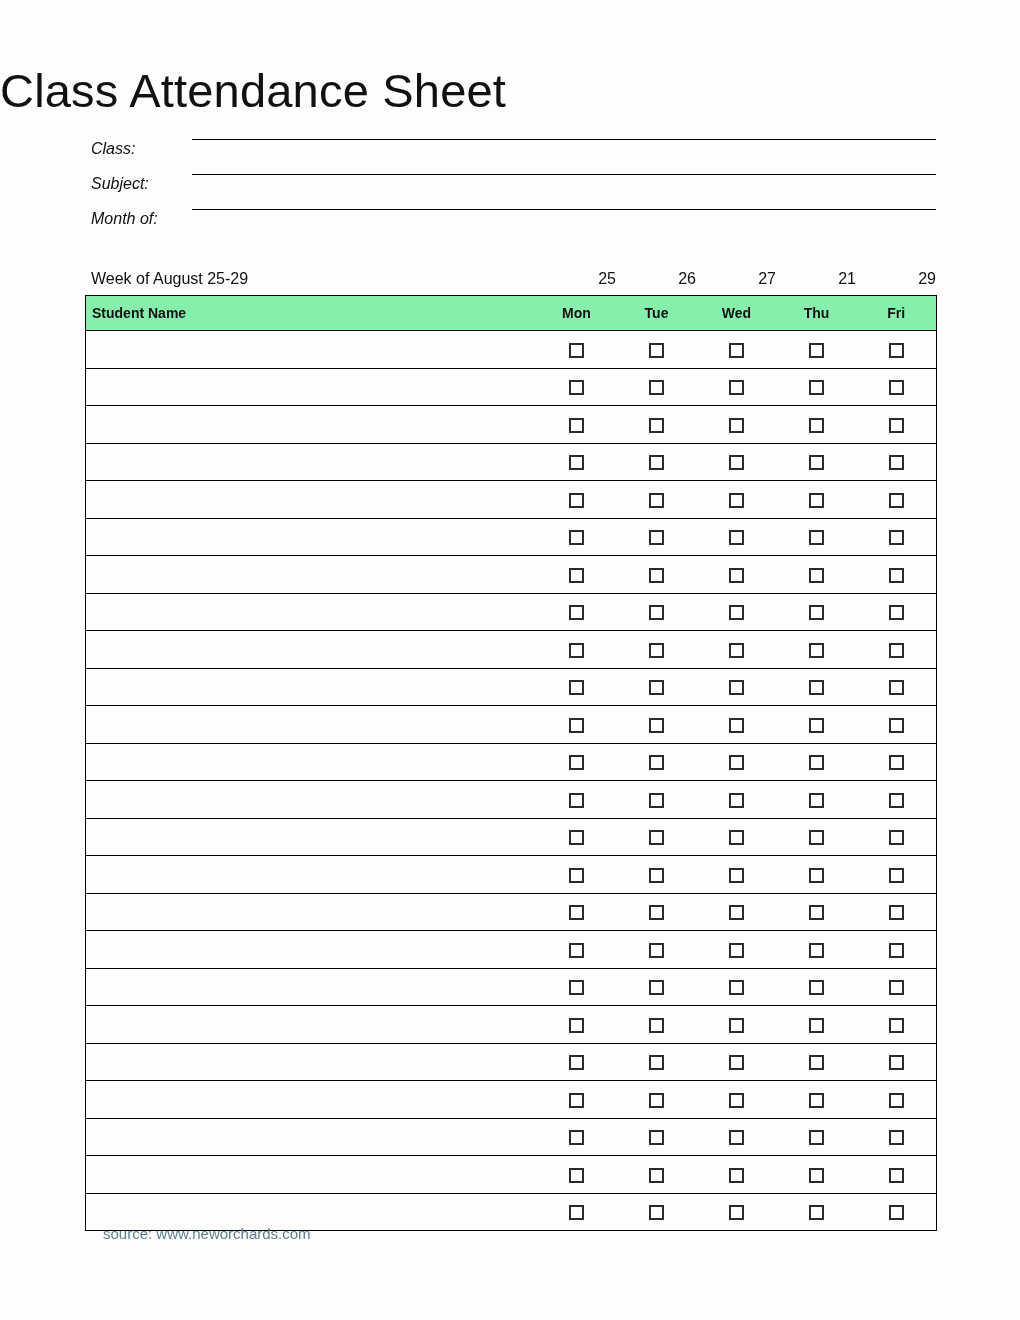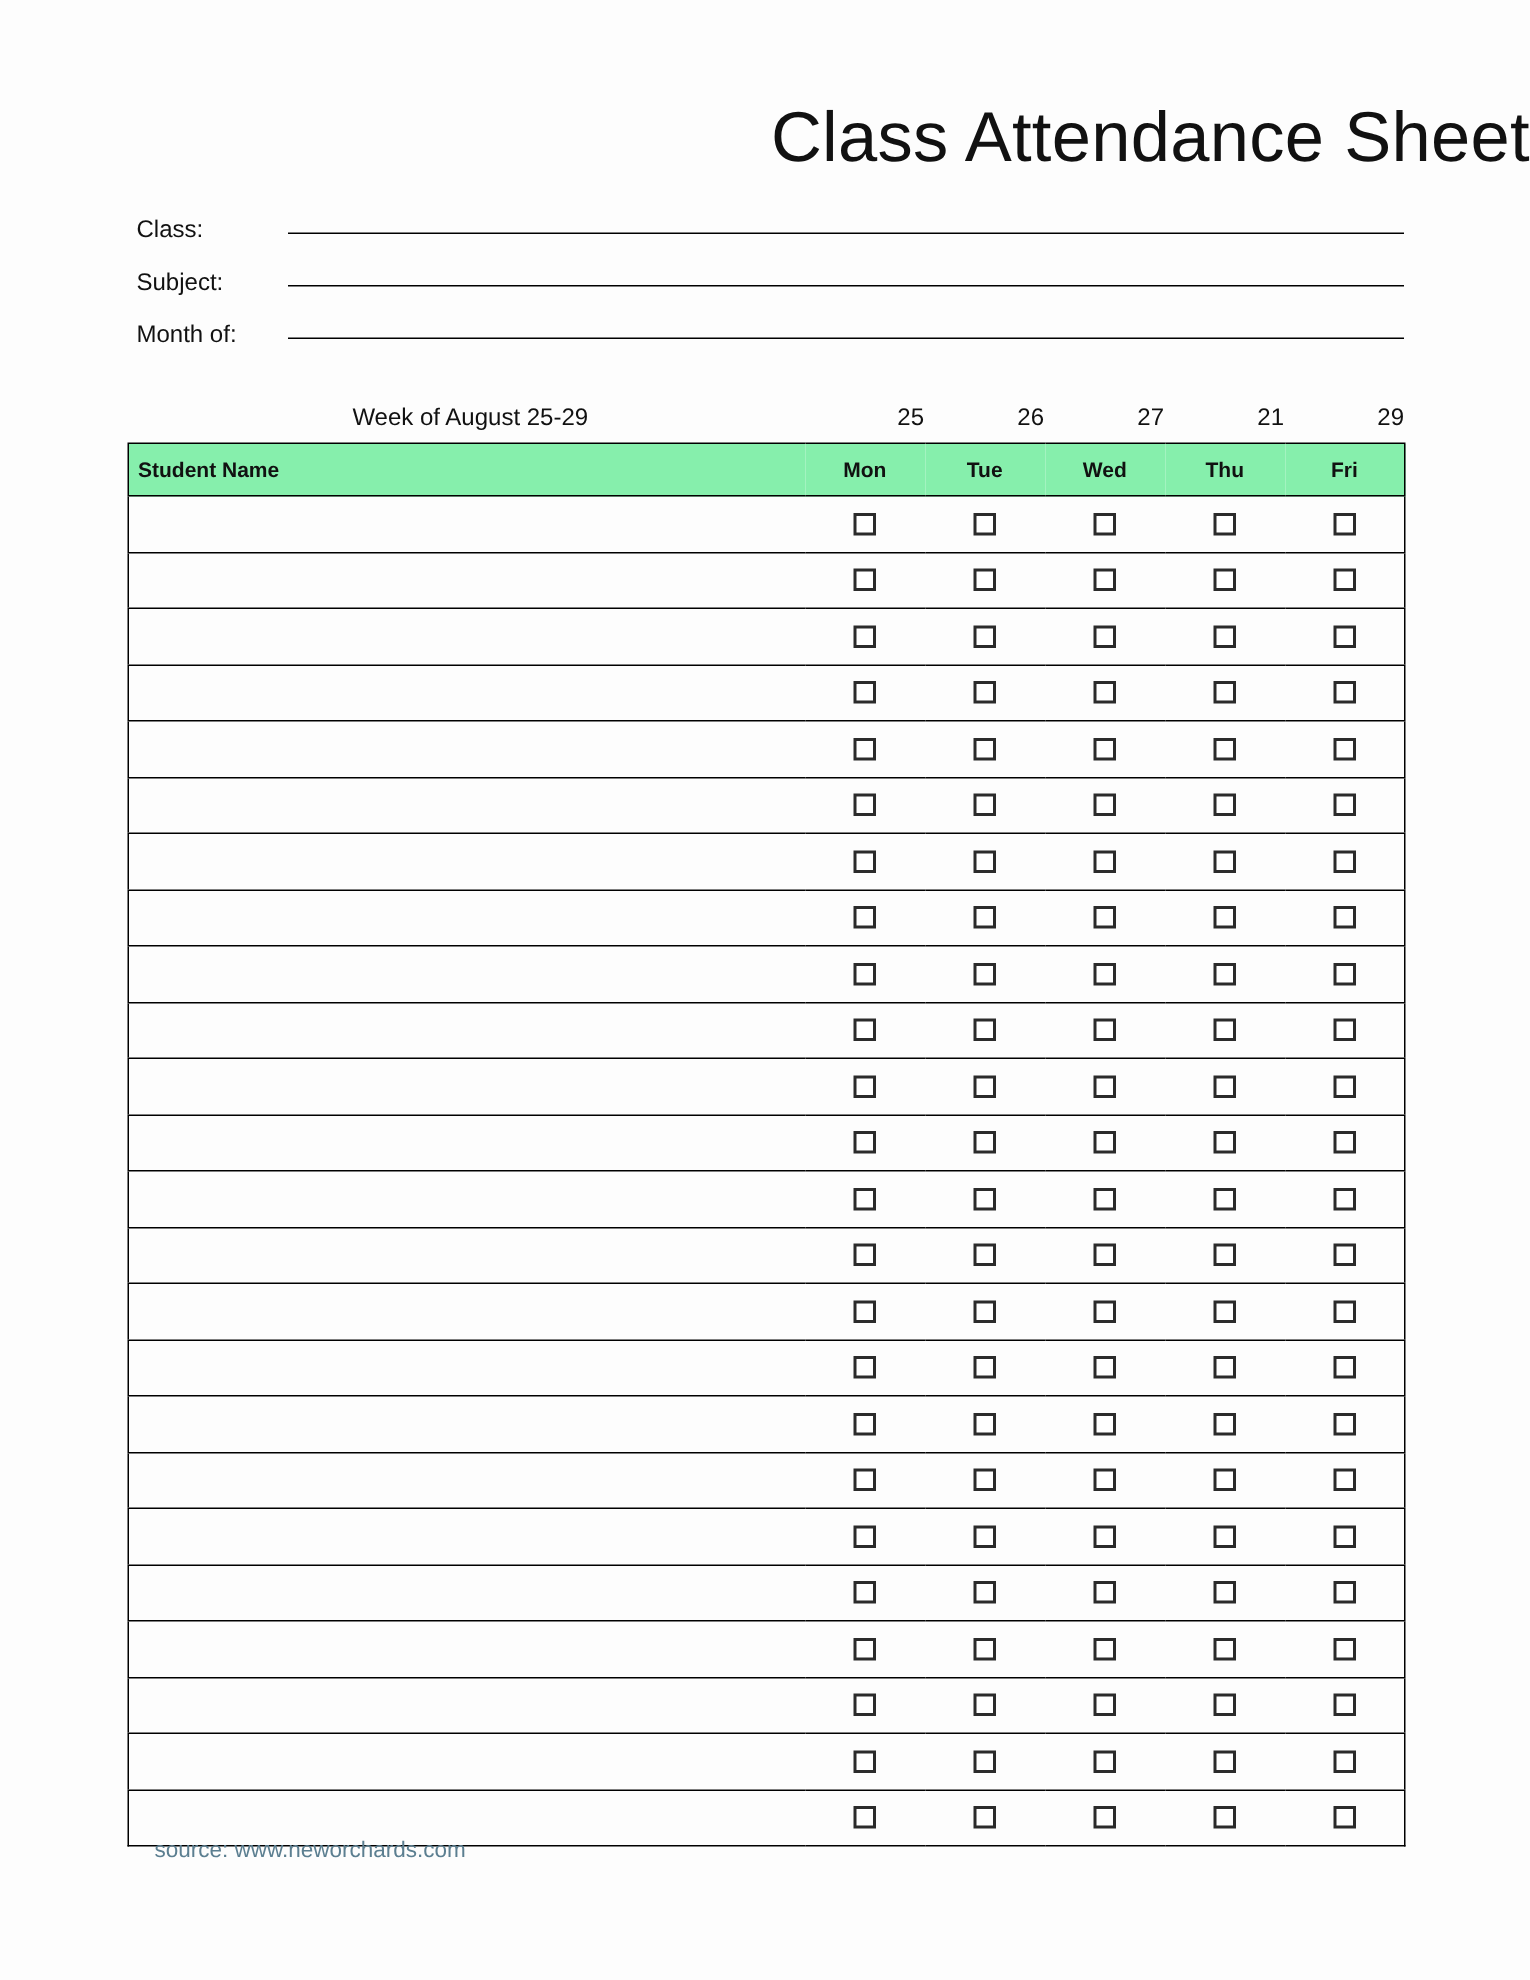--- a/index.html
+++ b/index.html
@@ -20,39 +20,40 @@
     height: 1320px;
     box-sizing: border-box;
   }
 
   
   .title {
     position: absolute;
     left: 0;
     top: 62px;
     width: 1020px;
-    text-align: right;
+    text-align: left;
     font-size: 47px;
     font-weight: 300;
     letter-spacing: 0.2px;
     line-height: 58px;
     color: #111;
   }
 
   
   .meta {
     position: absolute;
     left: 91px;
     top: 139px;
     width: 845px;
   }
   .meta-row {
     display: flex;
-    align-items: center;
+    align-items: flex-start;
     height: 35px;
+    font-style: italic;
   }
   .meta-label {
     width: 101px;
     flex: 0 0 101px;
     font-size: 16px;
     line-height: 20px;
     padding-bottom: 6px;
     color: #111;
     white-space: nowrap;
   }
@@ -73,21 +74,20 @@
     display: flex;
     align-items: center;
   }
   .weekstrip .week-label {
     flex: 1 1 auto;
     font-size: 16px;
     line-height: 20px;
     padding-left: 6px;
     color: #111;
     white-space: nowrap;
-    text-align: center;
   }
   .weekstrip .daynum {
     flex: 0 0 80px;
     text-align: right;
     font-size: 16px;
     line-height: 20px;
     color: #111;
   }
 
   

